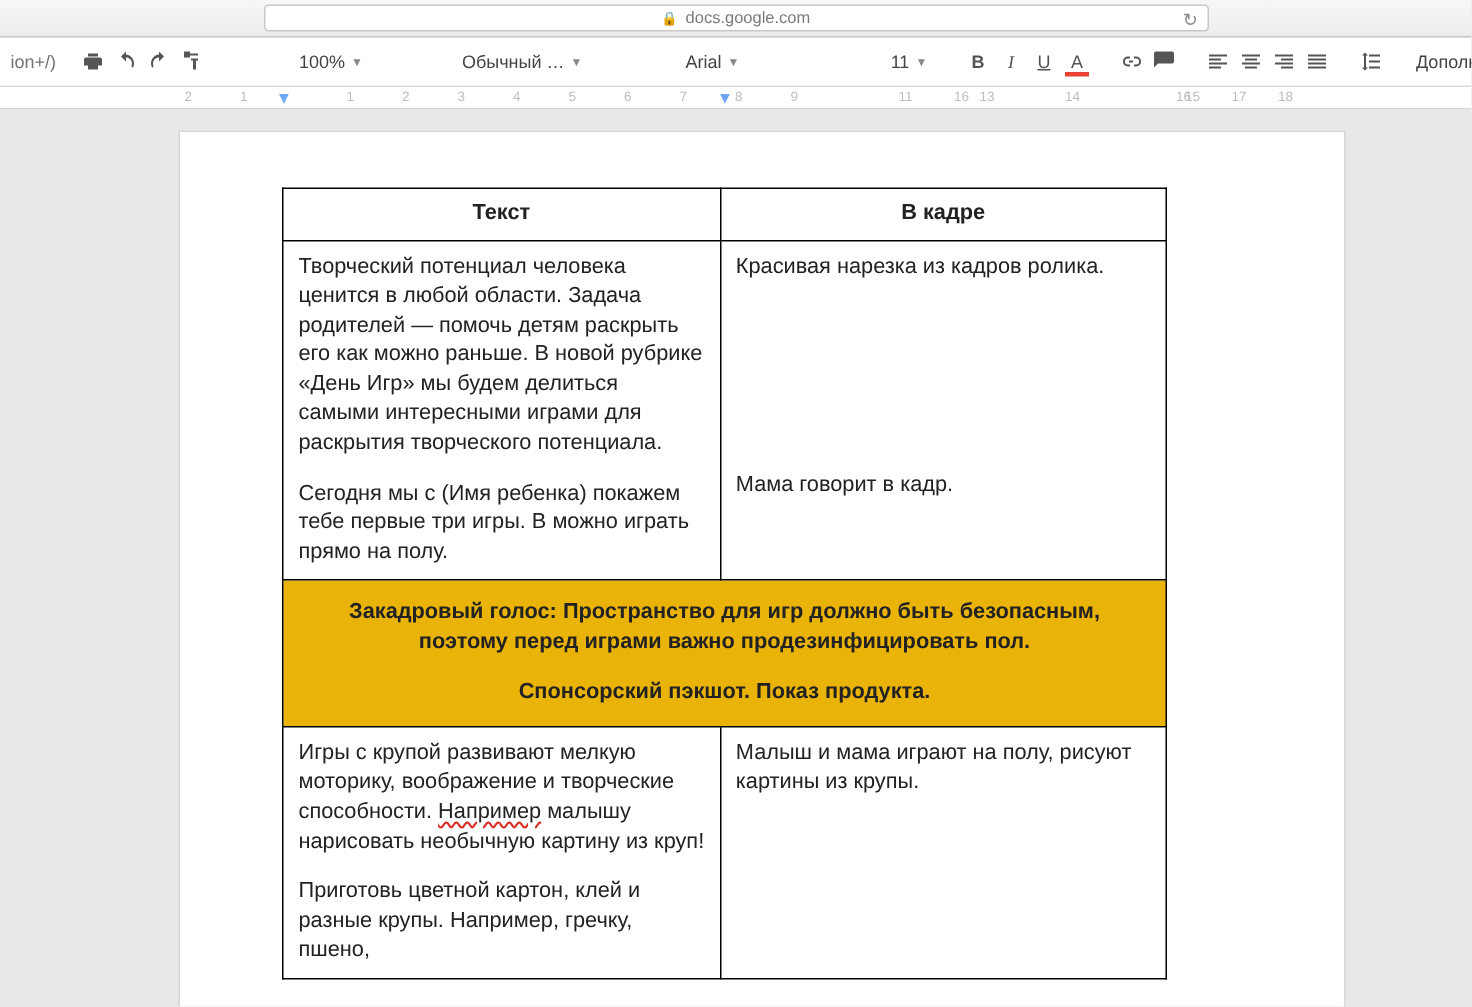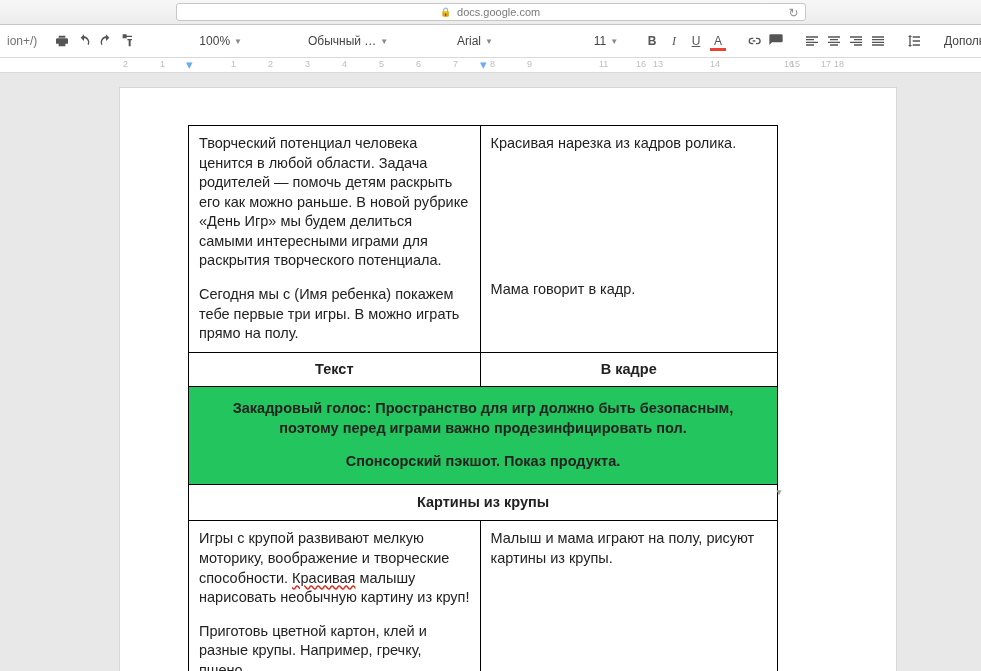--- a/index.html
+++ b/index.html
@@ -26,21 +26,21 @@
   .ruler { height: 15px; background: #fff; border-bottom: 1px solid #d9d9d9; position: relative; font-size: 9px; color: #bdbdbd; overflow: hidden; }
   .ruler .num { position: absolute; top: 1px; }
   .ruler .marker { position: absolute; top: -1px; color: #6da8f5; font-size: 13px; }
   
   .canvas { position: absolute; left: 0; right: 0; top: 73px; bottom: 0; background: #e8e8e8; overflow: hidden; }
   .page-edge { position: absolute; left: 120px; top: 15px; width: 776px; height: 900px; background: #fff; box-shadow: 0 0 0 1px #d7d7d7; }
   .doc-table { position: absolute; left: 68px; top: 37px; width: 590px; border-collapse: collapse; font-size: 14.5px; color: #222; }
   .doc-table td, .doc-table th { border: 1.5px solid #000; padding: 8px 10px; vertical-align: top; line-height: 1.35; }
   .doc-table th { font-weight: bold; text-align: center; padding: 7px 0; }
   .hdr2 { text-align: center; font-weight: bold; padding: 7px 0; }
-  .blue-row td { background: #22c55e; text-align: center; font-weight: bold; padding: 12px 16px; }
+  .blue-row td { background: #eab308; text-align: center; font-weight: bold; padding: 12px 16px; }
   .para-gap { height: 14px; }
   .spellerr { text-decoration: underline; text-decoration-color: #d93025; text-decoration-style: wavy; text-underline-offset: 2px; }
   .ctx-handle { position: absolute; right: -9px; top: 0; width: 14px; height: 14px; font-size: 9px; color: #9e9e9e; display:inline-flex; align-items:center; justify-content:center; }
   .pkt-row { position: relative; }
   .collapsed-text { font-size: 12px; color: #737373; padding-left: 2px; }
   svg.icon { width: 16px; height: 16px; }
 </style>
 </head>
 <body>
 
@@ -179,60 +179,54 @@
   <span class="num" style="left:490px;">8</span>
   <span class="num" style="left:527px;">9</span>
   <span class="num" style="left:562px;margin-top:44px;">10</span>
   <span class="num" style="left:599px;">11</span>
   <span class="num" style="left:636px;">16</span>
   <span class="num" style="left:653px;">13</span>
   <span class="num" style="left:710px;">14</span>
   <span class="num" style="left:790px;">15</span>
   <span class="num" style="left:784px;">16</span>
   <span class="num" style="left:821px;">17</span>
-  <span class="num" style="left:834px;">18</span>
+  <span class="num" style="left:852px;">18</span>
 </div>
 
 <div class="canvas">
   <div class="page-edge">
     <table class="doc-table">
       <tbody>
           <tr>
+        <th style="width:49.5%;">Текст</th>
+        <th>В кадре</th>
+      </tr>
+      <tr>
         <td>
           <div>Творческий потенциал человека ценится в любой области. Задача родителей — помочь детям раскрыть его как можно раньше. В новой рубрике «День Игр» мы будем делиться самыми интересными играми для раскрытия творческого потенциала.</div>
           <div class="para-gap"></div>
           <div>Сегодня мы с (Имя ребенка) покажем тебе первые три игры. В  можно играть прямо на полу.</div>
         </td>
         <td>
           <div>Красивая нарезка из кадров ролика.</div>
           <div style="height:126px;"></div>
           <div>Мама говорит в кадр.</div>
         </td>
-      </tr>
-      <tr>
-        <th style="width:49.5%;">Текст</th>
-        <th>В кадре</th>
       </tr>
       <tr class="blue-row">
         <td colspan="2">
           <div>Закадровый голос: Пространство для игр должно быть безопасным, поэтому перед играми важно продезинфицировать пол.</div>
           <div class="para-gap"></div>
           <div>Спонсорский пэкшот. Показ продукта.</div>
         </td>
       </tr>
-      <tr class="pkt-row">
-        <td colspan="2" class="hdr2" style="position:relative;">
-          <span>Картины из крупы</span>
-          <span class="ctx-handle">▾</span>
-        </td>
-      </tr>
       <tr>
         <td>
           <div>
-            <span>Игры с крупой развивают мелкую моторику, воображение и творческие способности. </span><span class="spellerr">Красивая</span><span> малышу нарисовать необычную картину из круп!</span>
+            <span>Игры с крупой развивают мелкую моторику, воображение и творческие способности. </span><span class="spellerr">Например</span><span> малышу нарисовать необычную картину из круп!</span>
           </div>
           <div class="para-gap"></div>
           <div>Приготовь цветной картон, клей и разные крупы. Например, гречку, пшено,</div>
         </td>
         <td>
           <div>Малыш и мама играют на полу, рисуют картины из крупы.</div>
         </td>
       </tr>
     </tbody>
       </table>

